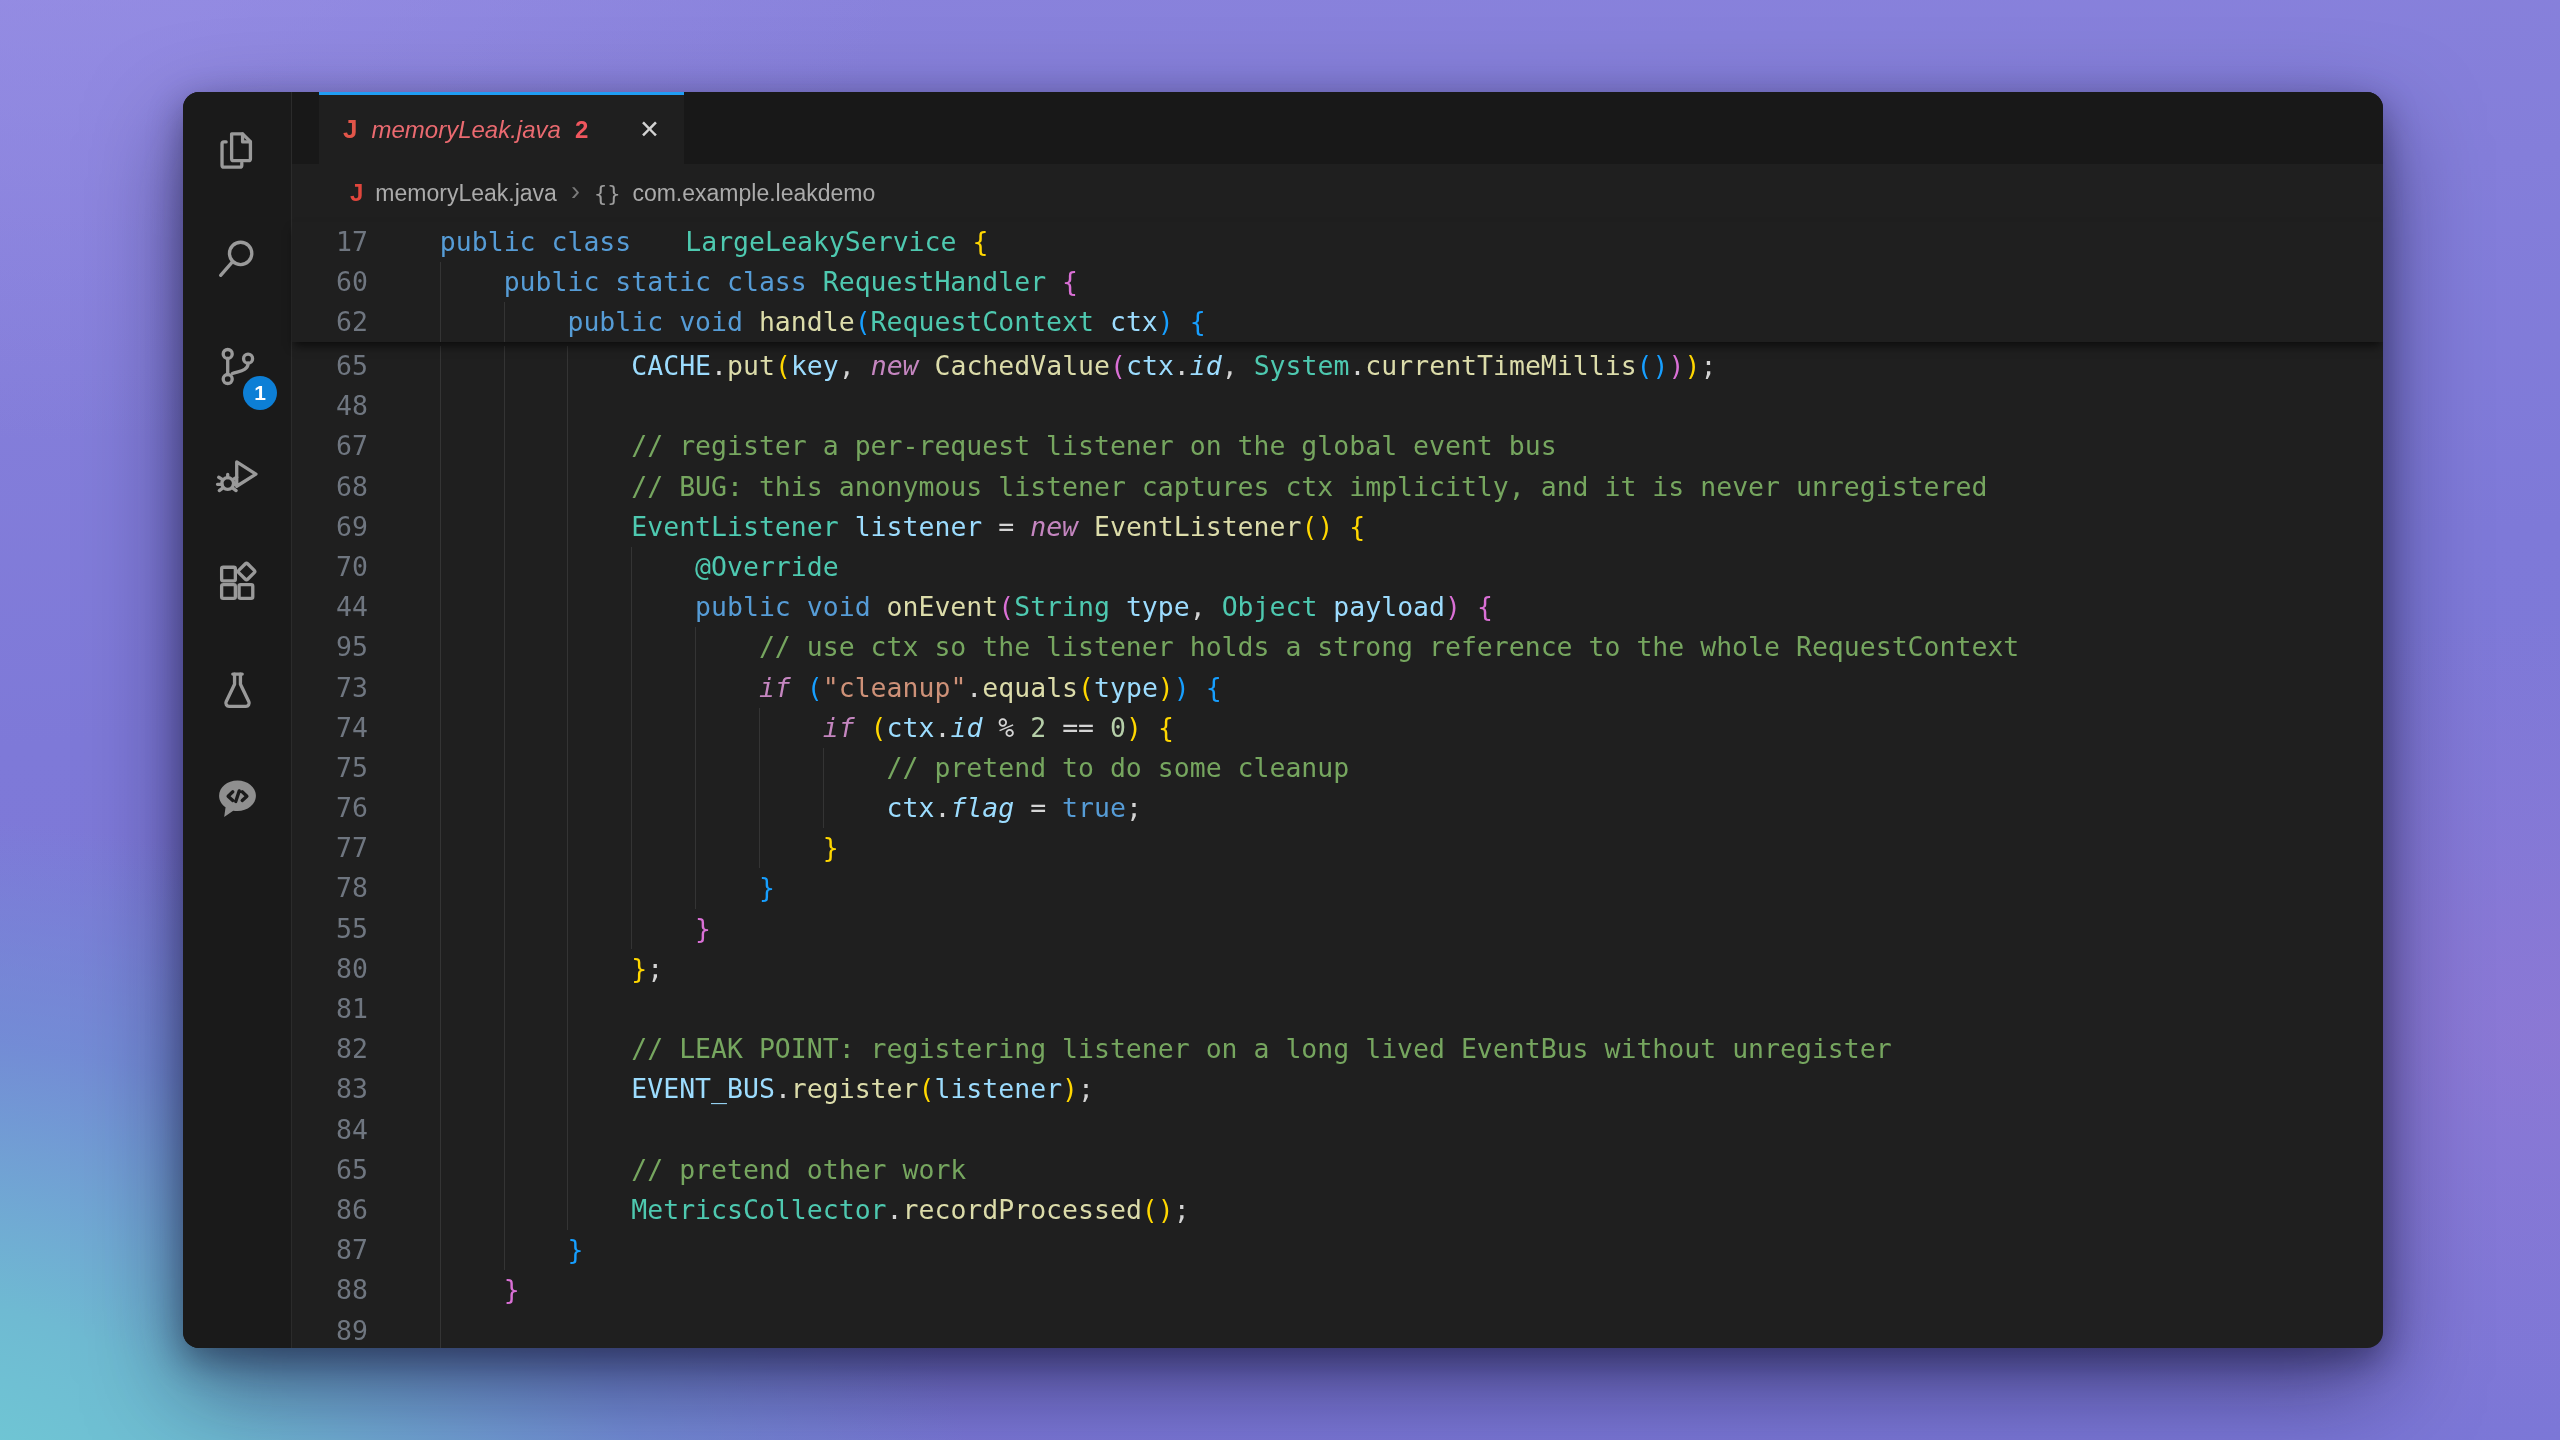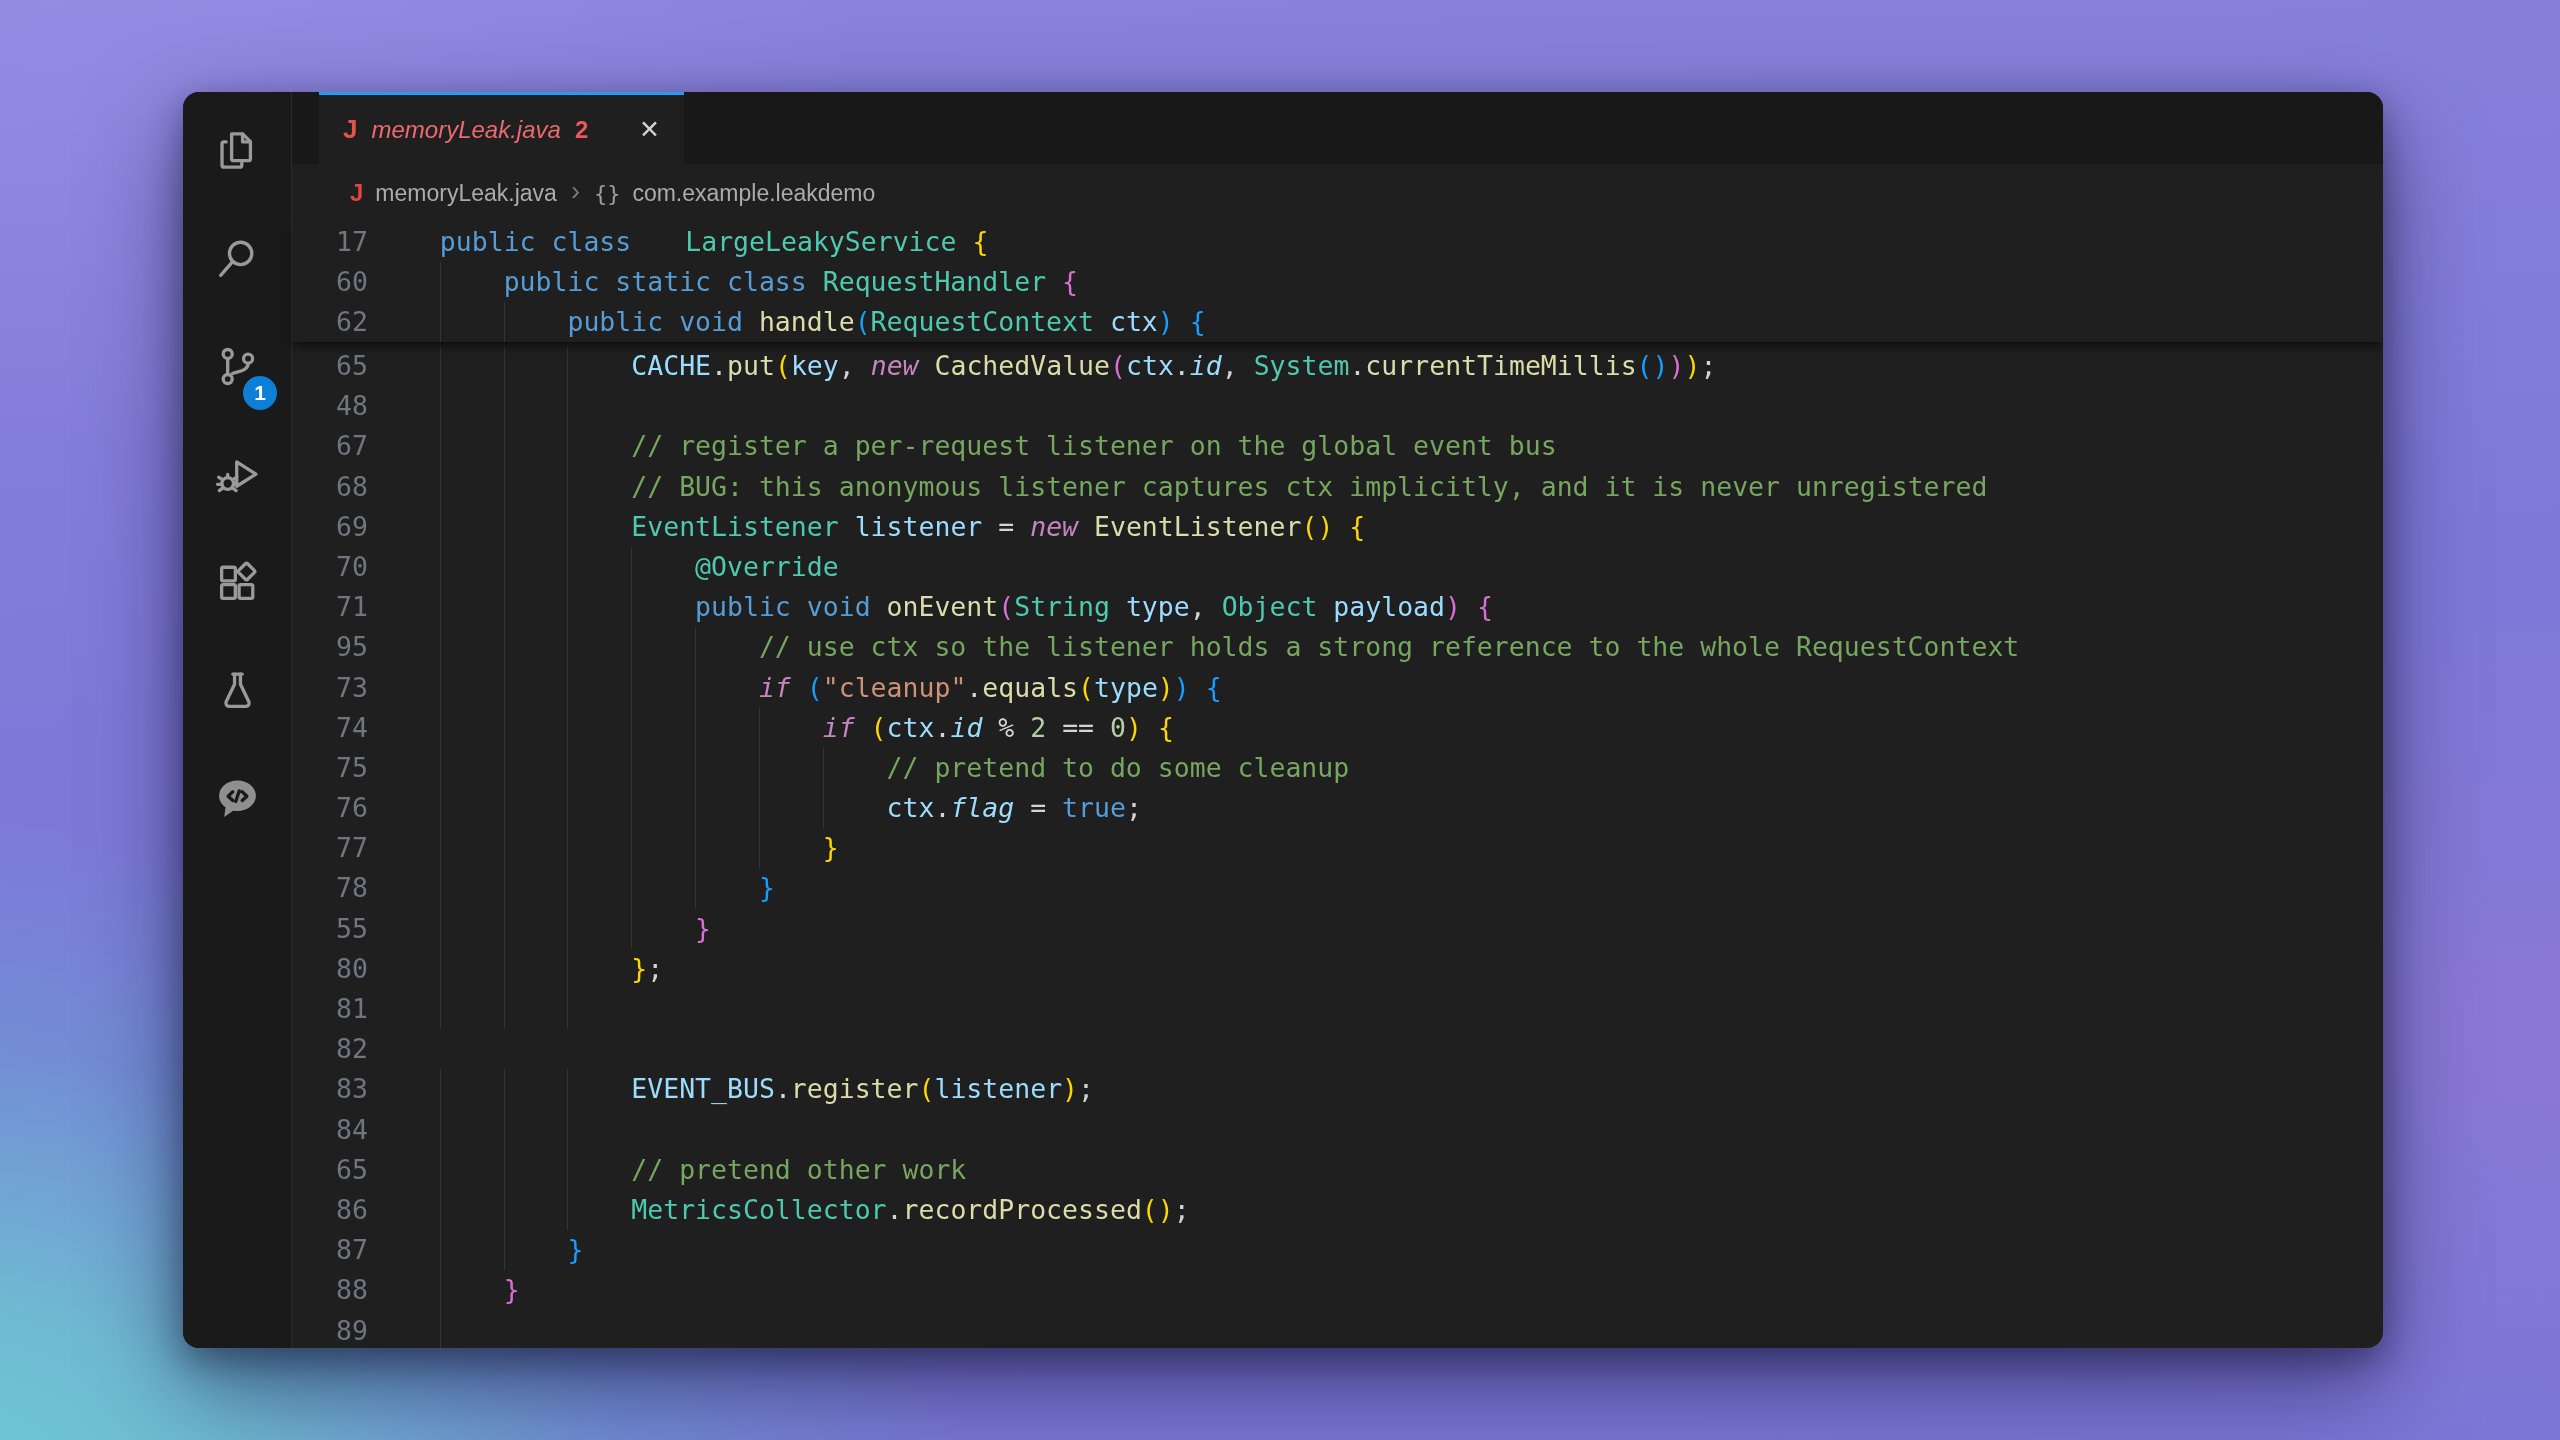--- a/index.html
+++ b/index.html
@@ -188,21 +188,21 @@
         </div>
         <div class="row">
           <div class="ln">69</div>
           <div class="code"><span class="guide" style="left: 63.8173px;"></span><span class="guide" style="left: 127.635px;"></span><span class="guide" style="left: 191.452px;"></span>                <span class="tk-type" style="color: rgb(78, 201, 176);">EventListener </span><span class="tk-var" style="color: rgb(156, 220, 254);">listener </span><span class="tk-pun" style="color: rgb(212, 212, 212);">= </span><span class="tk-ctl" style="color: rgb(197, 134, 192);">new </span><span class="tk-fn" style="color: rgb(220, 220, 170);">EventListener</span><span class="tk-b1" style="color: rgb(255, 215, 0);">(</span><span class="tk-b1" style="color: rgb(255, 215, 0);">)</span><span class="tk-pun" style="color: rgb(212, 212, 212);"> </span><span class="tk-b1" style="color: rgb(255, 215, 0);">{</span></div>
         </div>
         <div class="row">
           <div class="ln">70</div>
           <div class="code"><span class="guide" style="left: 63.8173px;"></span><span class="guide" style="left: 127.635px;"></span><span class="guide" style="left: 191.452px;"></span><span class="guide" style="left: 255.269px;"></span>                    <span class="tk-type" style="color: rgb(78, 201, 176);">@Override</span></div>
         </div>
         <div class="row">
-          <div class="ln">71</div>
+          <div class="ln">44</div>
           <div class="code"><span class="guide" style="left: 63.8173px;"></span><span class="guide" style="left: 127.635px;"></span><span class="guide" style="left: 191.452px;"></span><span class="guide" style="left: 255.269px;"></span>                    <span class="tk-kw" style="color: rgb(86, 156, 214);">public void </span><span class="tk-fn" style="color: rgb(220, 220, 170);">onEvent</span><span class="tk-b2" style="color: rgb(218, 112, 214);">(</span><span class="tk-type" style="color: rgb(78, 201, 176);">String </span><span class="tk-var" style="color: rgb(156, 220, 254);">type</span><span class="tk-pun" style="color: rgb(212, 212, 212);">, </span><span class="tk-type" style="color: rgb(78, 201, 176);">Object </span><span class="tk-var" style="color: rgb(156, 220, 254);">payload</span><span class="tk-b2" style="color: rgb(218, 112, 214);">)</span><span class="tk-pun" style="color: rgb(212, 212, 212);"> </span><span class="tk-b2" style="color: rgb(218, 112, 214);">{</span></div>
         </div>
         <div class="row">
           <div class="ln">95</div>
           <div class="code"><span class="guide" style="left: 63.8173px;"></span><span class="guide" style="left: 127.635px;"></span><span class="guide" style="left: 191.452px;"></span><span class="guide" style="left: 255.269px;"></span><span class="guide" style="left: 319.087px;"></span>                        <span class="tk-cmt" style="color: rgb(118, 166, 95);">// use ctx so the listener holds a strong reference to the whole RequestContext</span></div>
         </div>
         <div class="row">
           <div class="ln">73</div>
           <div class="code"><span class="guide" style="left: 63.8173px;"></span><span class="guide" style="left: 127.635px;"></span><span class="guide" style="left: 191.452px;"></span><span class="guide" style="left: 255.269px;"></span><span class="guide" style="left: 319.087px;"></span>                        <span class="tk-ctl" style="color: rgb(197, 134, 192);">if </span><span class="tk-b3" style="color: rgb(23, 159, 255);">(</span><span class="tk-str" style="color: rgb(206, 145, 120);">"cleanup"</span><span class="tk-pun" style="color: rgb(212, 212, 212);">.</span><span class="tk-fn" style="color: rgb(220, 220, 170);">equals</span><span class="tk-b1" style="color: rgb(255, 215, 0);">(</span><span class="tk-var" style="color: rgb(156, 220, 254);">type</span><span class="tk-b1" style="color: rgb(255, 215, 0);">)</span><span class="tk-b3" style="color: rgb(23, 159, 255);">)</span><span class="tk-pun" style="color: rgb(212, 212, 212);"> </span><span class="tk-b3" style="color: rgb(23, 159, 255);">{</span></div>
         </div>
@@ -233,20 +233,21 @@
         <div class="row">
           <div class="ln">80</div>
           <div class="code"><span class="guide" style="left: 63.8173px;"></span><span class="guide" style="left: 127.635px;"></span><span class="guide" style="left: 191.452px;"></span>                <span class="tk-b1" style="color: rgb(255, 215, 0);">}</span><span class="tk-pun" style="color: rgb(212, 212, 212);">;</span></div>
         </div>
         <div class="row">
           <div class="ln">81</div>
           <div class="code"><span class="guide" style="left: 63.8173px;"></span><span class="guide" style="left: 127.635px;"></span><span class="guide" style="left: 191.452px;"></span></div>
         </div>
         <div class="row">
           <div class="ln">82</div>
+          <div class="code"><span class="guide" style="left: 63.8173px;"></span><span class="guide" style="left: 127.635px;"></span><span class="guide" style="left: 191.452px;"></span>                <span class="tk-cmt" style="color: rgb(118, 166, 95);">// LEAK POINT: registering listener on a long lived EventBus without unregister</span></div>
         </div>
         <div class="row">
           <div class="ln">83</div>
           <div class="code"><span class="guide" style="left: 63.8173px;"></span><span class="guide" style="left: 127.635px;"></span><span class="guide" style="left: 191.452px;"></span>                <span class="tk-var" style="color: rgb(156, 220, 254);">EVENT_BUS</span><span class="tk-pun" style="color: rgb(212, 212, 212);">.</span><span class="tk-fn" style="color: rgb(220, 220, 170);">register</span><span class="tk-b1" style="color: rgb(255, 215, 0);">(</span><span class="tk-var" style="color: rgb(156, 220, 254);">listener</span><span class="tk-b1" style="color: rgb(255, 215, 0);">)</span><span class="tk-pun" style="color: rgb(212, 212, 212);">;</span></div>
         </div>
         <div class="row">
           <div class="ln">84</div>
           <div class="code"><span class="guide" style="left: 63.8173px;"></span><span class="guide" style="left: 127.635px;"></span><span class="guide" style="left: 191.452px;"></span></div>
         </div>
         <div class="row">

